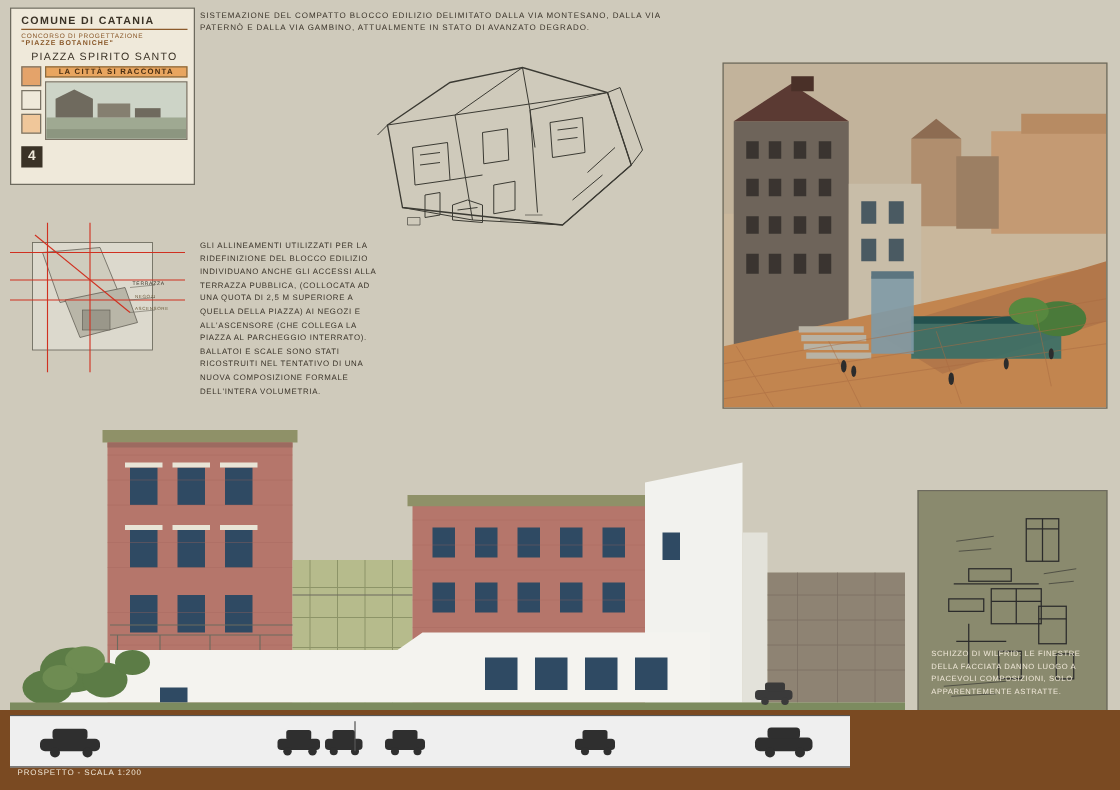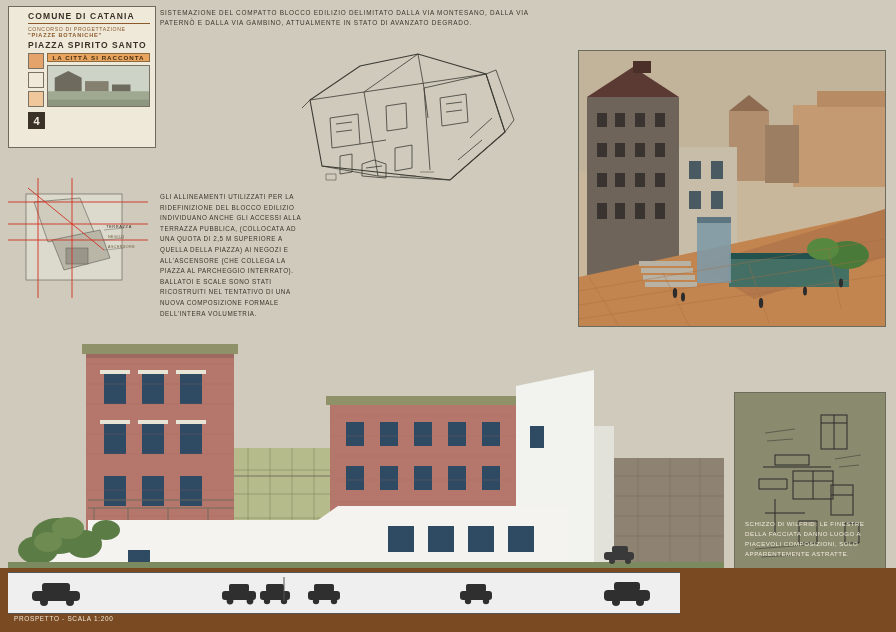--- a/index.html
+++ b/index.html
@@ -1,25 +1,25 @@
 <!DOCTYPE html>
 <html><head>
 <meta charset="utf-8">
 <style>
   html,body{margin:0;padding:0;background:#b9b3a4;}
   body{width:896px;height:632px;overflow:hidden;font-family:"Liberation Sans",sans-serif;}
   #board{position:relative;width:896px;height:632px;background:#cfcabb;overflow:hidden;}
 
   
   .titleblock{position:absolute;left:8px;top:6px;width:148px;height:142px;background:#efe9da;border:1px solid #6d6a5e;box-sizing:border-box;}
-  .tb-inner{padding:4px 5px 0 19px;}
+  .tb-inner{padding:4px 5px 0 8px;}
   .tb-l1{font-size:8.5px;letter-spacing:1.1px;color:#3a3226;font-weight:bold;text-transform:uppercase;}
   .tb-l2{font-size:5.2px;letter-spacing:.6px;color:#8b5a2b;text-transform:uppercase;margin-top:1px;}
   .tb-l3{font-size:5.6px;letter-spacing:.8px;color:#8b5a2b;text-transform:uppercase;font-weight:bold;}
-  .tb-l4{font-size:8.5px;letter-spacing:1px;color:#3a3226;font-weight:bold;text-transform:uppercase;margin-top:2px;}
+  .tb-l4{font-size:8.5px;letter-spacing:1px;color:#3a3226;font-weight:normal;text-transform:uppercase;margin-top:2px;text-align:center;}
   .tb-strip{display:flex;gap:3px;margin-top:3px;align-items:flex-start;}
   .tb-swatches{display:flex;flex-direction:column;gap:3px;}
   .sw{width:14px;height:14px;border:1px solid #7a7365;}
   .sw1{background:#e4a36a;}
   .sw2{background:#efe9da;}
   .sw3{background:#f0c79a;}
   .tb-banner{flex:1;background:#e8a55f;border:1px solid #8a6b3f;height:13px;display:flex;align-items:center;justify-content:center;}
   .tb-banner span{font-size:6.2px;letter-spacing:1px;color:#4a2f12;font-weight:bold;text-transform:uppercase;}
   .tb-thumb{flex:1;height:47px;border:1px solid #7a7365;background:linear-gradient(180deg,#cfd6c9 0%,#b9c2b2 55%,#9aa691 100%);position:relative;overflow:hidden;}
   .tb-num{margin-top:5px;width:17px;height:17px;background:#3a3226;color:#efe9da;font-size:11px;font-weight:bold;display:flex;align-items:center;justify-content:center;}

